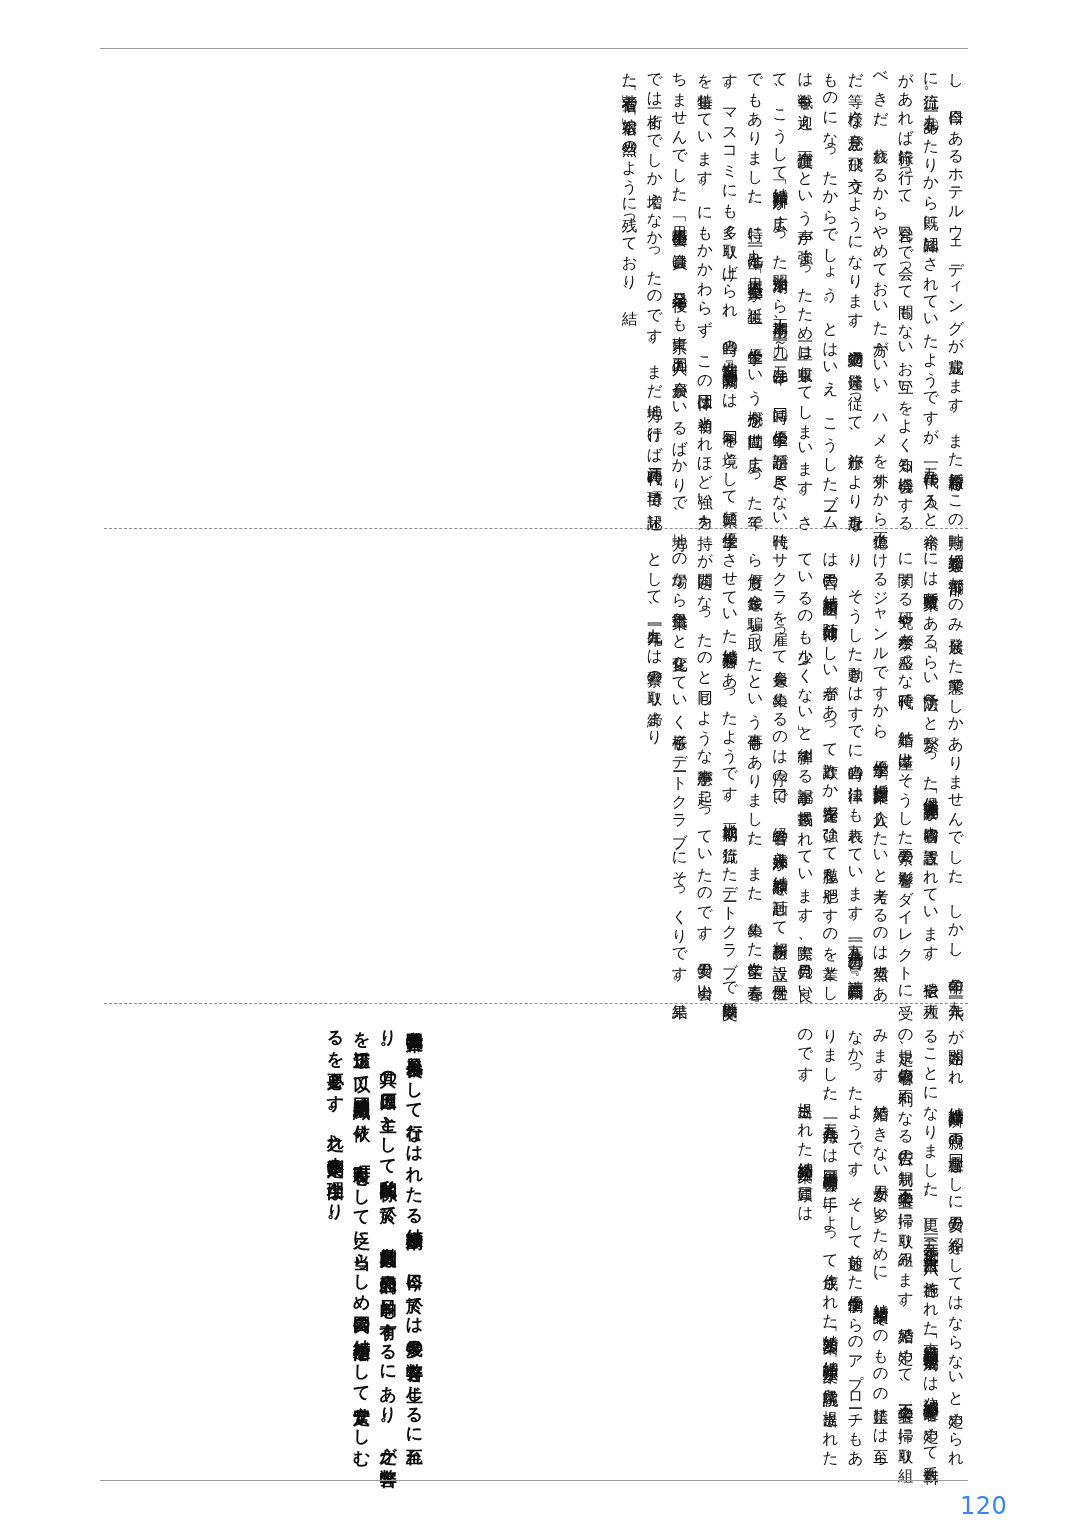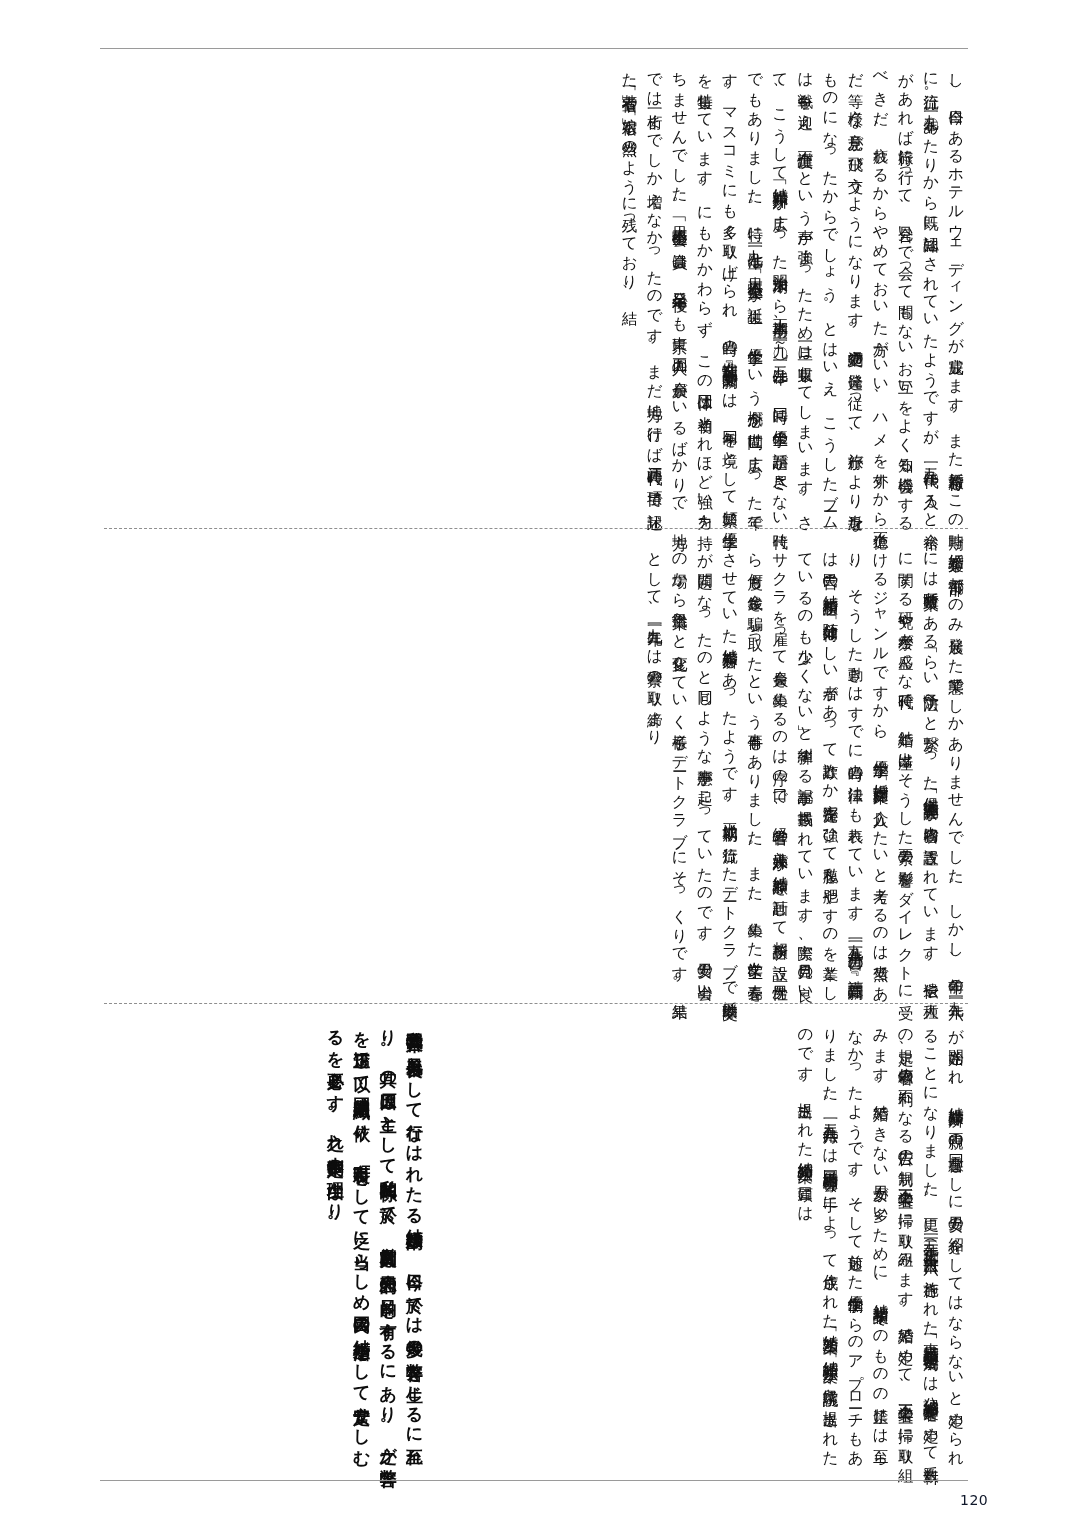--- a/index.html
+++ b/index.html
@@ -34,23 +34,23 @@
     left: 100px;
     top: 1480px;
     width: 868px;
     height: 1px;
     background: #9a9a9a;
   }
   .page-number {
     position: absolute;
     left: 960px;
     top: 1492px;
-    font-size: 14px;
+    font-size: 24px;
     letter-spacing: 0.5px;
-    color: #0f172a;
+    color: #3b82f6;
     font-family: "DejaVu Sans", "Liberation Sans", sans-serif;
   }
 
   
   .vblock {
     position: absolute;
     writing-mode: vertical-rl;
     -webkit-writing-mode: vertical-rl;
     text-orientation: upright;
     font-size: 15.5px;

